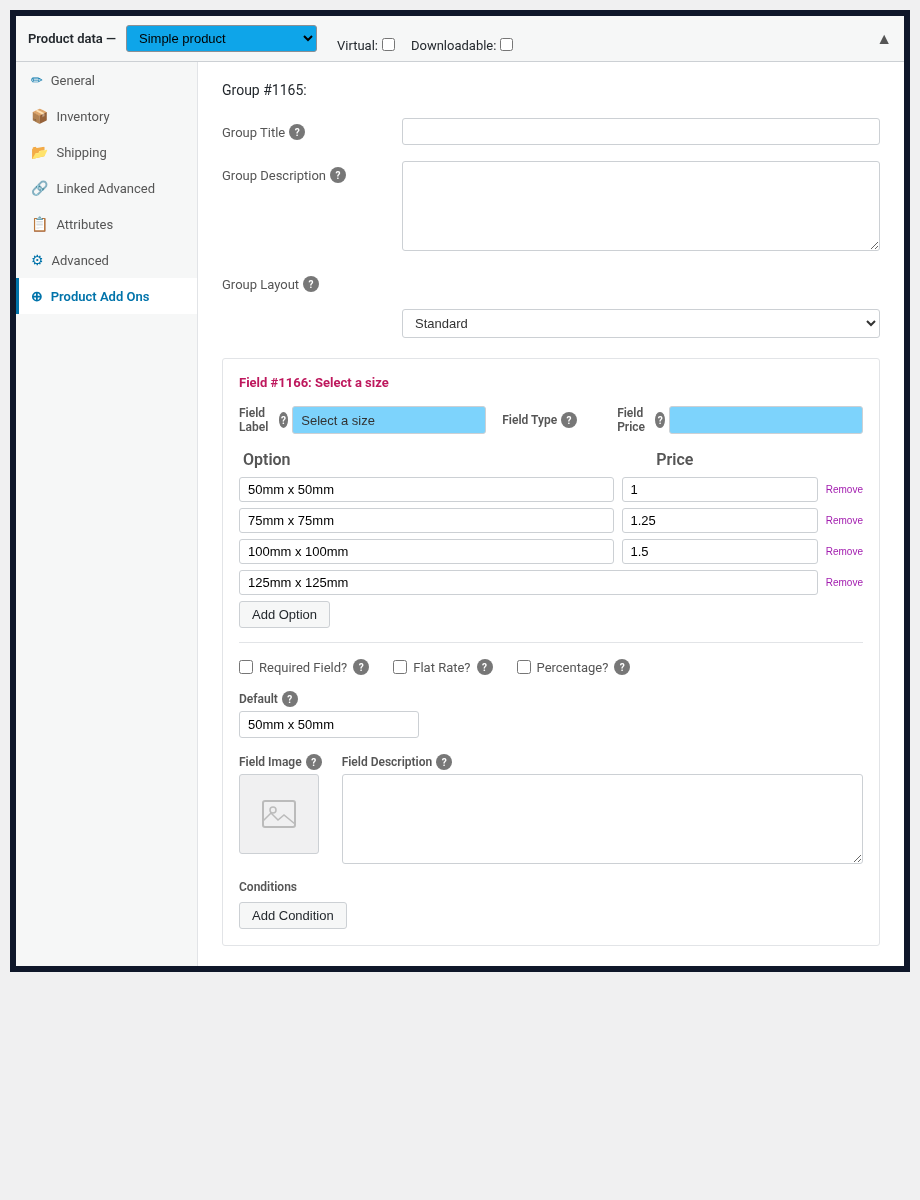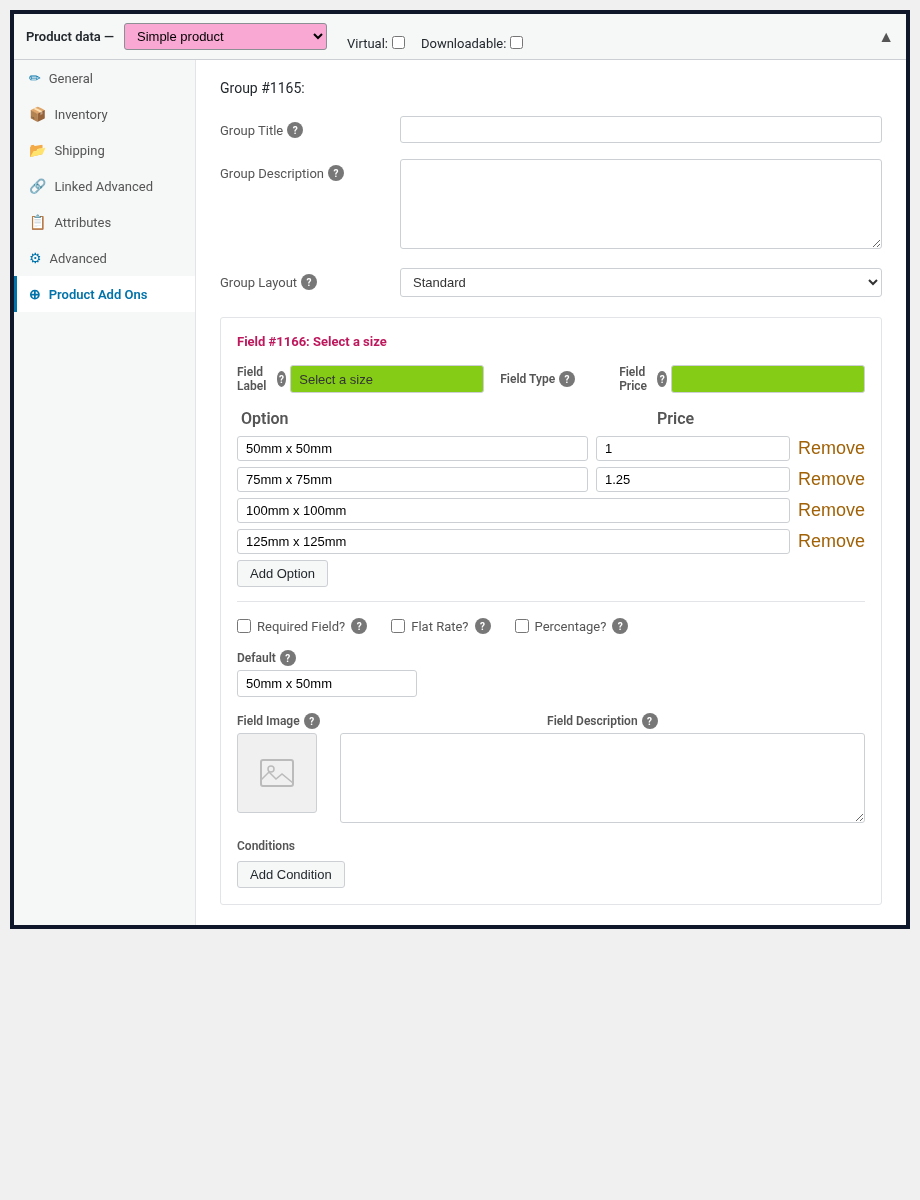--- a/index.html
+++ b/index.html
@@ -4,42 +4,42 @@
   <style>
     * { box-sizing: border-box; margin: 0; padding: 0; }
     body {
       font-family: -apple-system, BlinkMacSystemFont, "Segoe UI", Roboto, sans-serif;
       font-size: 13px;
       color: #333;
       background: #f0f0f1;
     }
     .product-data-wrap {
       background: #fff;
-      border: 4px solid #0f172a;
+      border: 6px solid #0f172a;
       width: 900px;
       margin: 10px auto;
     }
     .product-data-header {
       display: flex;
       align-items: center;
       padding: 8px 12px;
       border-bottom: 1px solid #ccd0d4;
       background: #f6f7f7;
       gap: 10px;
     }
     .product-data-header-title {
       font-weight: 600;
       font-size: 13px;
       color: #23282d;
     }
     .product-type-select {
-      padding: 4px 32px 4px 8px;
+      padding: 4px 20px 4px 8px;
       border: 1px solid #8c8f94;
       border-radius: 3px;
-      background: #f9a8d4;
+      background: #0ea5e9;
       font-size: 13px;
       appearance: auto;
       cursor: pointer;
     }
     .virtual-downloadable {
       display: flex;
       align-items: center;
       gap: 16px;
       margin-left: 10px;
       font-size: 13px;
@@ -157,20 +157,21 @@
     }
     .form-field select {
       width: 100%;
       padding: 5px 8px;
       border: 1px solid #ccd0d4;
       border-radius: 3px;
       font-size: 13px;
       background: #fff;
       color: #333;
       appearance: auto;
+      margin-top: 39px;
     }
     .field-section {
       border: 1px solid #e2e4e7;
       border-radius: 3px;
       padding: 16px;
       margin-top: 20px;
     }
     .field-section-title {
       font-weight: 700;
       font-size: 13px;
@@ -193,21 +194,21 @@
       display: flex;
       align-items: center;
       gap: 4px;
       font-weight: 600;
     }
     .field-group input[type="text"] {
       padding: 1px 8px;
       border: 1px solid #ccd0d4;
       border-radius: 3px;
       font-size: 13px;
-      background: #84cc16;
+      background: #7dd3fc;
       color: #333;
     }
     .field-group select {
       padding: 5px 8px;
       border: 1px solid #ccd0d4;
       border-radius: 3px;
       font-size: 13px;
       background: #fff;
       color: #333;
       appearance: auto;
@@ -237,23 +238,23 @@
     .option-row input {
       padding: 4px 8px;
       border: 1px solid #ccd0d4;
       border-radius: 3px;
       font-size: 13px;
       background: #fff;
     }
     .option-row .option-input { flex: 2; }
     .option-row .price-input { flex: 1; }
     .remove-btn {
-      color: #a16207;
-      cursor: pointer;
-      font-size: 18px;
+      color: #a21caf;
+      cursor: pointer;
+      font-size: 10px;
       background: none;
       border: none;
       padding: 0;
       white-space: nowrap;
     }
     .add-option-btn {
       display: inline-block;
       padding: 5px 12px;
       border: 1px solid #ccd0d4;
       border-radius: 3px;
@@ -326,21 +327,20 @@
       align-items: center;
       justify-content: center;
       color: #aaa;
       font-size: 28px;
     }
     .desc-group {
       flex: 1;
       display: flex;
       flex-direction: column;
       gap: 4px;
-      align-items: center;
     }
     .desc-group label {
       font-size: 12px;
       font-weight: 600;
       color: #555;
       display: flex;
       align-items: center;
       gap: 4px;
     }
     .desc-group textarea {
@@ -508,20 +508,21 @@
               <input type="text" class="price-input" value="1" style="">
               <button class="remove-btn">Remove</button>
             </div>
             <div class="option-row">
               <input type="text" class="option-input" value="75mm x 75mm" style="">
               <input type="text" class="price-input" value="1.25" style="">
               <button class="remove-btn">Remove</button>
             </div>
             <div class="option-row">
               <input type="text" class="option-input" value="100mm x 100mm" style="">
+              <input type="text" class="price-input" value="1.5" style="">
               <button class="remove-btn">Remove</button>
             </div>
             <div class="option-row">
               <input type="text" class="option-input" value="125mm x 125mm" style="">
               <button class="remove-btn">Remove</button>
             </div>
           </div>
 
         
         <button class="add-option-btn">Add Option</button>

